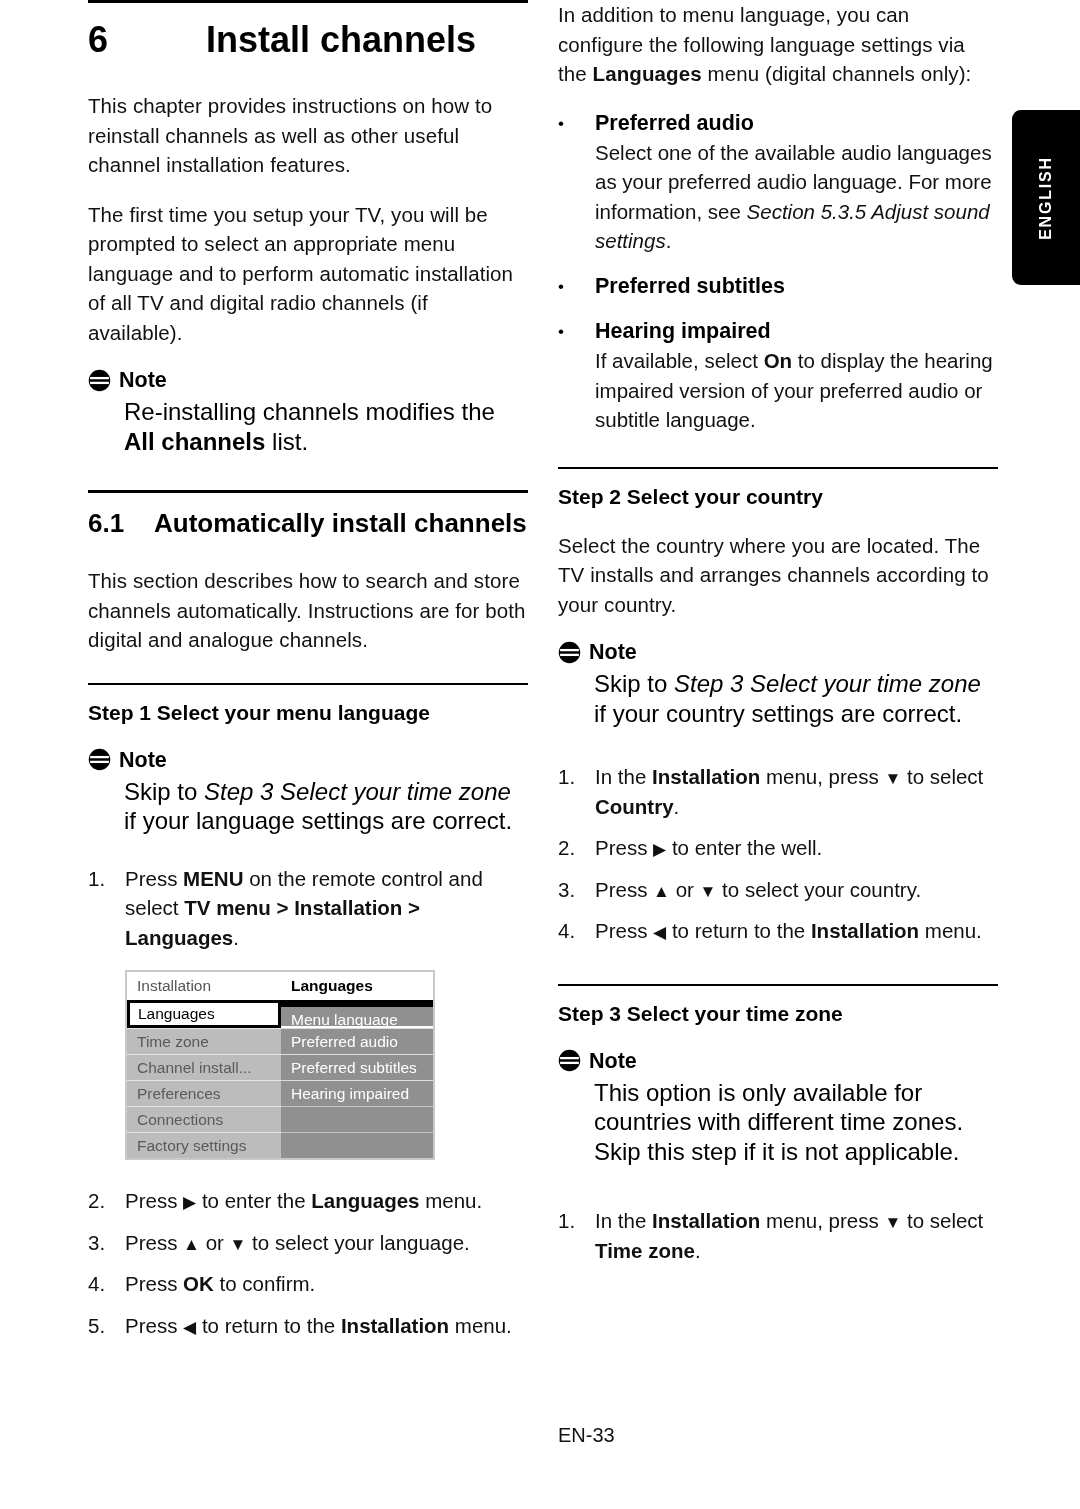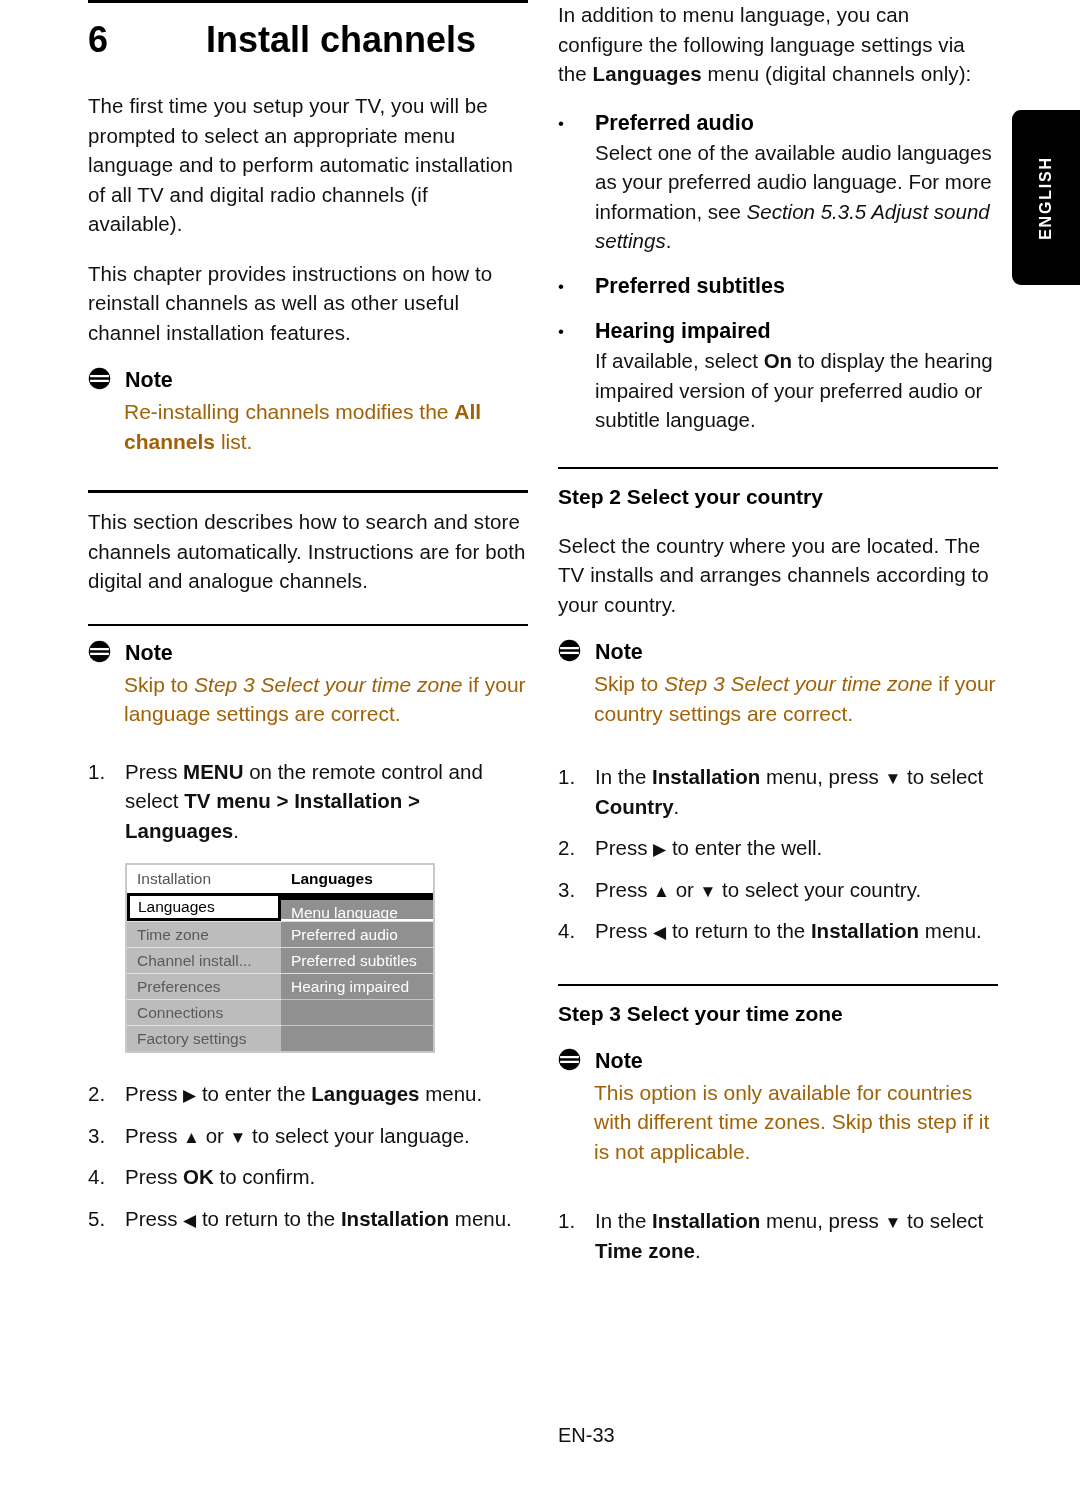--- a/index.html
+++ b/index.html
@@ -77,38 +77,39 @@
     font-weight: bold;
     font-size: 21px;
     line-height: 28px;
     margin: 0 0 20px 0;
   }
 
   
   .note { margin: 0 0 20px 0; }
   .note-head {
     display: flex;
-    gap: 14px;
+    align-items: center;
+    gap: 8px;
     font-weight: bold;
     font-size: 21.5px;
     line-height: 26px;
     margin-bottom: 4px;
   }
   .note-icon {
     width: 23px;
     height: 23px;
     flex: 0 0 23px;
     display: block;
   }
   .note-body {
     margin: 0;
     padding-left: 36px;
-    font-size: 21px;
-    line-height: 29.5px;
-    color: #a16207;
+    font-size: 24px;
+    line-height: 29.5px;
+    color: #000000;
   }
 
   
   .olist { margin: 0 0 18px 0; }
   .oitem {
     display: flex;
     font-size: 20.5px;
     line-height: 29.5px;
     margin-bottom: 12px;
     color: #111111;
@@ -259,47 +260,52 @@
 
   <div class="col" id="col-left">
 
     <div class="rule"></div>
 
     <div class="chapter">
       <span class="num">6</span>
       <span class="txt">Install channels</span>
     </div>
 
+    <p class="para">This chapter provides instructions on how to reinstall channels as well as other useful channel installation features.</p>
+
     <p class="para">The first time you setup your TV, you will be prompted to select an appropriate menu language and to perform automatic installation of all TV and digital radio channels (if available).</p>
-
-    <p class="para">This chapter provides instructions on how to reinstall channels as well as other useful channel installation features.</p>
 
     <div class="note">
       <div class="note-head">
         <svg class="note-icon" viewBox="0 0 24 24">
           <circle cx="12" cy="12" r="11.2" fill="#000000"></circle>
           <rect x="2.2" y="8.3" width="19.6" height="2.4" fill="#ffffff"></rect>
           <rect x="2.2" y="13.3" width="19.6" height="2.4" fill="#ffffff"></rect>
         </svg>
         <span>Note</span>
       </div>
       <p class="note-body"><span>Re-installing channels modifies the </span><b>All channels</b><span> list.</span></p>
     </div>
 
     <div class="spacer-14"></div>
 
     <div class="rule"></div>
 
+    <div class="section">
+      <span class="num">6.1</span>
+      <span class="txt">Automatically install channels</span>
+    </div>
 
     <p class="para">This section describes how to search and store channels automatically. Instructions are for both digital and analogue channels.</p>
 
     <div class="spacer-8"></div>
 
     <div class="rule thin"></div>
 
+    <div class="step-head">Step 1 Select your menu language</div>
 
     <div class="note">
       <div class="note-head">
         <svg class="note-icon" viewBox="0 0 24 24">
           <circle cx="12" cy="12" r="11.2" fill="#000000"></circle>
           <rect x="2.2" y="8.3" width="19.6" height="2.4" fill="#ffffff"></rect>
           <rect x="2.2" y="13.3" width="19.6" height="2.4" fill="#ffffff"></rect>
         </svg>
         <span>Note</span>
       </div>

